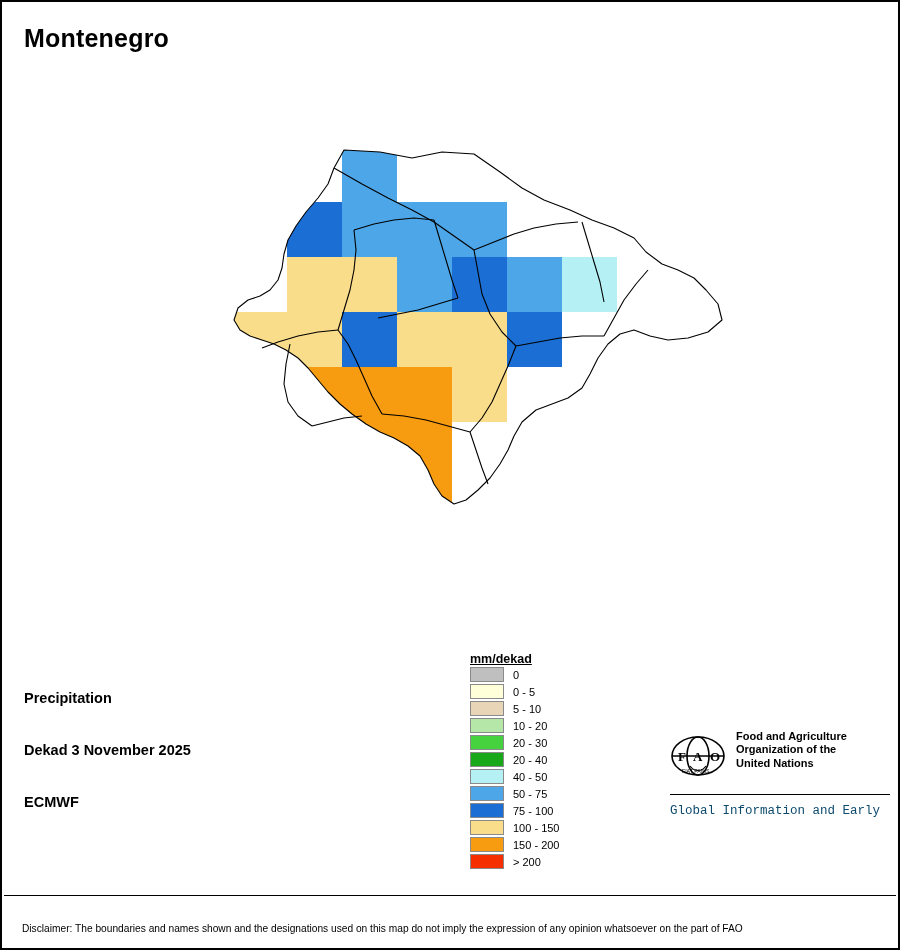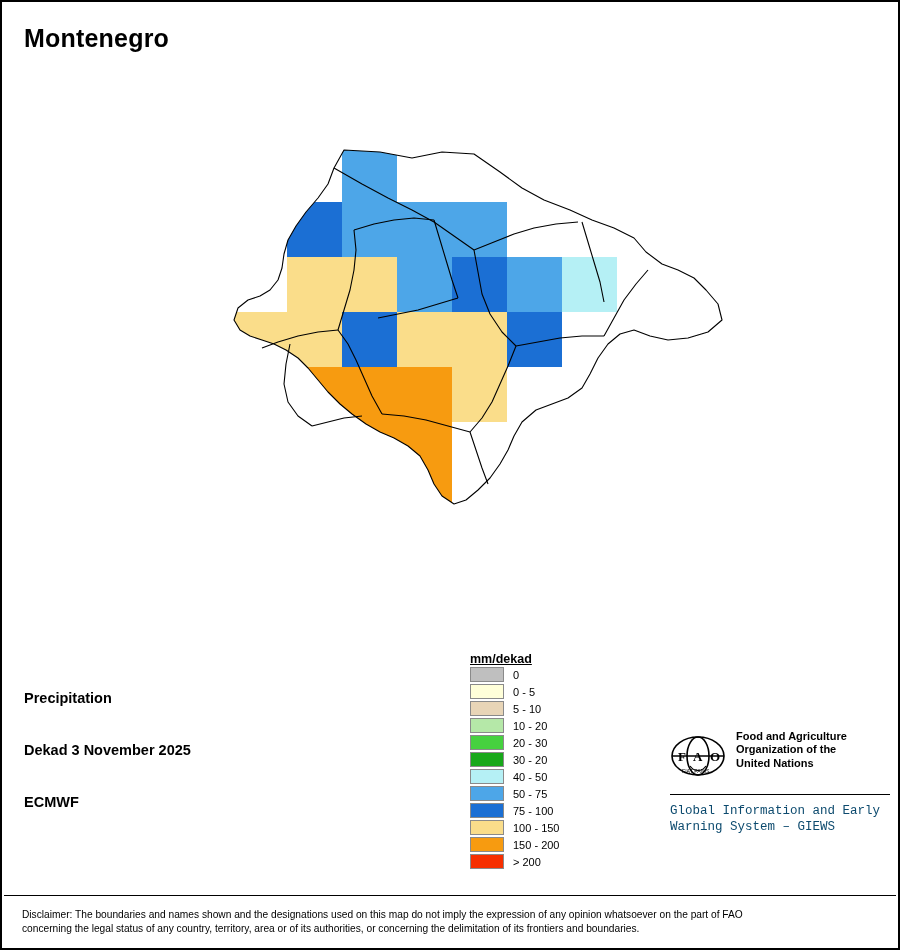--- a/index.html
+++ b/index.html
@@ -245,21 +245,21 @@
         <div class="legend-row">
           <div class="legend-swatch" style="background: rgb(181, 232, 168);"></div>
           <div class="legend-label">10 - 20</div>
         </div>
         <div class="legend-row">
           <div class="legend-swatch" style="background: rgb(70, 209, 63);"></div>
           <div class="legend-label">20 - 30</div>
         </div>
         <div class="legend-row">
           <div class="legend-swatch" style="background: rgb(24, 168, 26);"></div>
-          <div class="legend-label">30 - 20</div>
+          <div class="legend-label">20 - 40</div>
         </div>
         <div class="legend-row">
           <div class="legend-swatch" style="background: rgb(181, 240, 245);"></div>
           <div class="legend-label">40 - 50</div>
         </div>
         <div class="legend-row">
           <div class="legend-swatch" style="background: rgb(77, 166, 232);"></div>
           <div class="legend-label">50 - 75</div>
         </div>
         <div class="legend-row">
@@ -303,23 +303,21 @@
       </div>
       <div id="fao-name">
         <div>Food and Agriculture</div>
         <div>Organization of the</div>
         <div>United Nations</div>
       </div>
     </div>
     <div id="fao-divider"></div>
     <div id="giews-text">
       <div>Global Information and Early</div>
-      <div>Warning System – GIEWS</div>
     </div>
   </div>
 
   <div id="disclaimer-rule"></div>
   <div id="disclaimer">
     <div>Disclaimer: The boundaries and names shown and the designations used on this map do not imply the expression of any opinion whatsoever on the part of FAO</div>
-    <div>concerning the legal status of any country, territory, area or of its authorities, or concerning the delimitation of its frontiers and boundaries.</div>
   </div>
 
 </div>
 
 </body></html>

